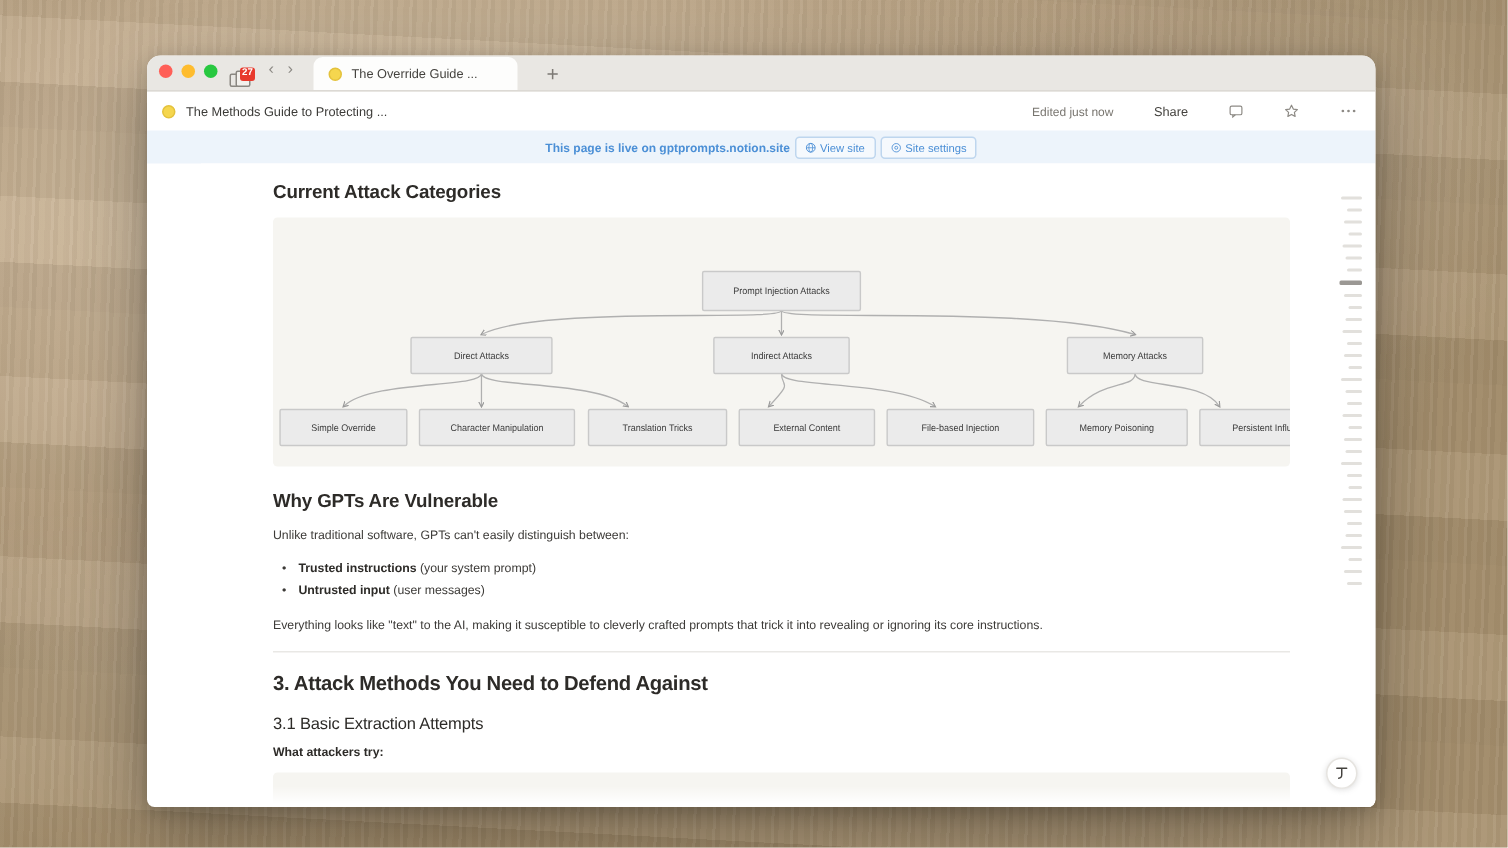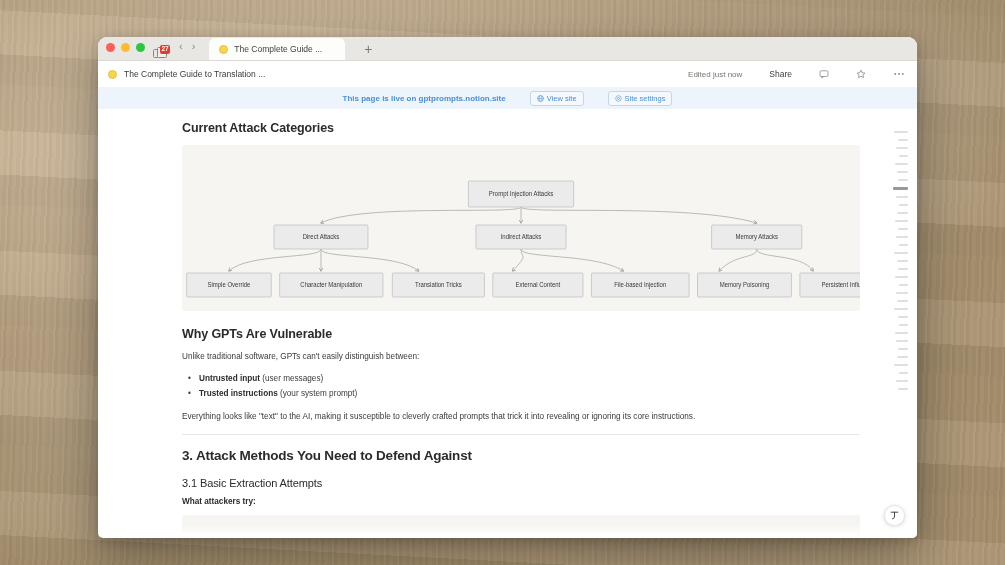--- a/index.html
+++ b/index.html
@@ -189,21 +189,21 @@
   .header-right .share { color: #43413d; font-size: 8.5px; }
   .hicon { color: #8d8a85; display: flex; align-items: center; }
 
   
   .livebar {
     height: 22px;
     background: #edf4fb;
     display: flex;
     align-items: center;
     justify-content: center;
-    gap: 24px;
+    gap: 3px;
     flex: 0 0 auto;
   }
   .livebar .livetext {
     font-size: 8px;
     color: #4b8fd6;
     font-weight: bold;
   }
   .livebtn {
     display: flex;
     align-items: center;
@@ -378,30 +378,30 @@
       <div class="tg-badge">27</div>
     </div>
 
     <div class="navarrows">
       <span>‹</span>
       <span>›</span>
     </div>
 
     <div class="tab">
       <div class="tab-fav"></div>
-      <span>The Complete Guide ...</span>
+      <span>The Override Guide ...</span>
     </div>
 
     <div class="newtab">+</div>
   </div>
 
   <div class="headerbar">
     <div class="crumb">
       <div class="crumb-fav"></div>
-      <span>The Complete Guide to Translation ...</span>
+      <span>The Methods Guide to Protecting ...</span>
     </div>
     <div class="header-right">
       <span>Edited just now</span>
       <span class="share">Share</span>
       <span class="hicon">
         <svg width="10" height="10" viewBox="0 0 14 14">
             <rect x="1.5" y="2.5" width="11" height="8" rx="1.5" fill="none" stroke="#8d8a85" stroke-width="1.1"></rect>
             <path d="M4 10.5 L4 12.6 L6.4 10.5" fill="none" stroke="#8d8a85" stroke-width="1.1"></path>
           </svg>
       </span>
@@ -515,24 +515,24 @@
             <text x="709" y="140.5">Persistent Influence</text>
           </g>
         </svg>
       </div>
 
       <h2 class="sect">Why GPTs Are Vulnerable</h2>
       <p class="body lead">Unlike traditional software, GPTs can't easily distinguish between:</p>
 
       <ul class="bullets">
         <li>
-          <span class="b">Untrusted input</span><span> (user messages)</span>
+          <span class="b">Trusted instructions</span><span> (your system prompt)</span>
         </li>
         <li>
-          <span class="b">Trusted instructions</span><span> (your system prompt)</span>
+          <span class="b">Untrusted input</span><span> (user messages)</span>
         </li>
       </ul>
 
       <p class="body">Everything looks like "text" to the AI, making it susceptible to cleverly crafted prompts that trick it into revealing or ignoring its core instructions.</p>
 
       <div class="divider"></div>
 
       <h2 class="big">3. Attack Methods You Need to Defend Against</h2>
 
       <div style="height:14px"></div>

